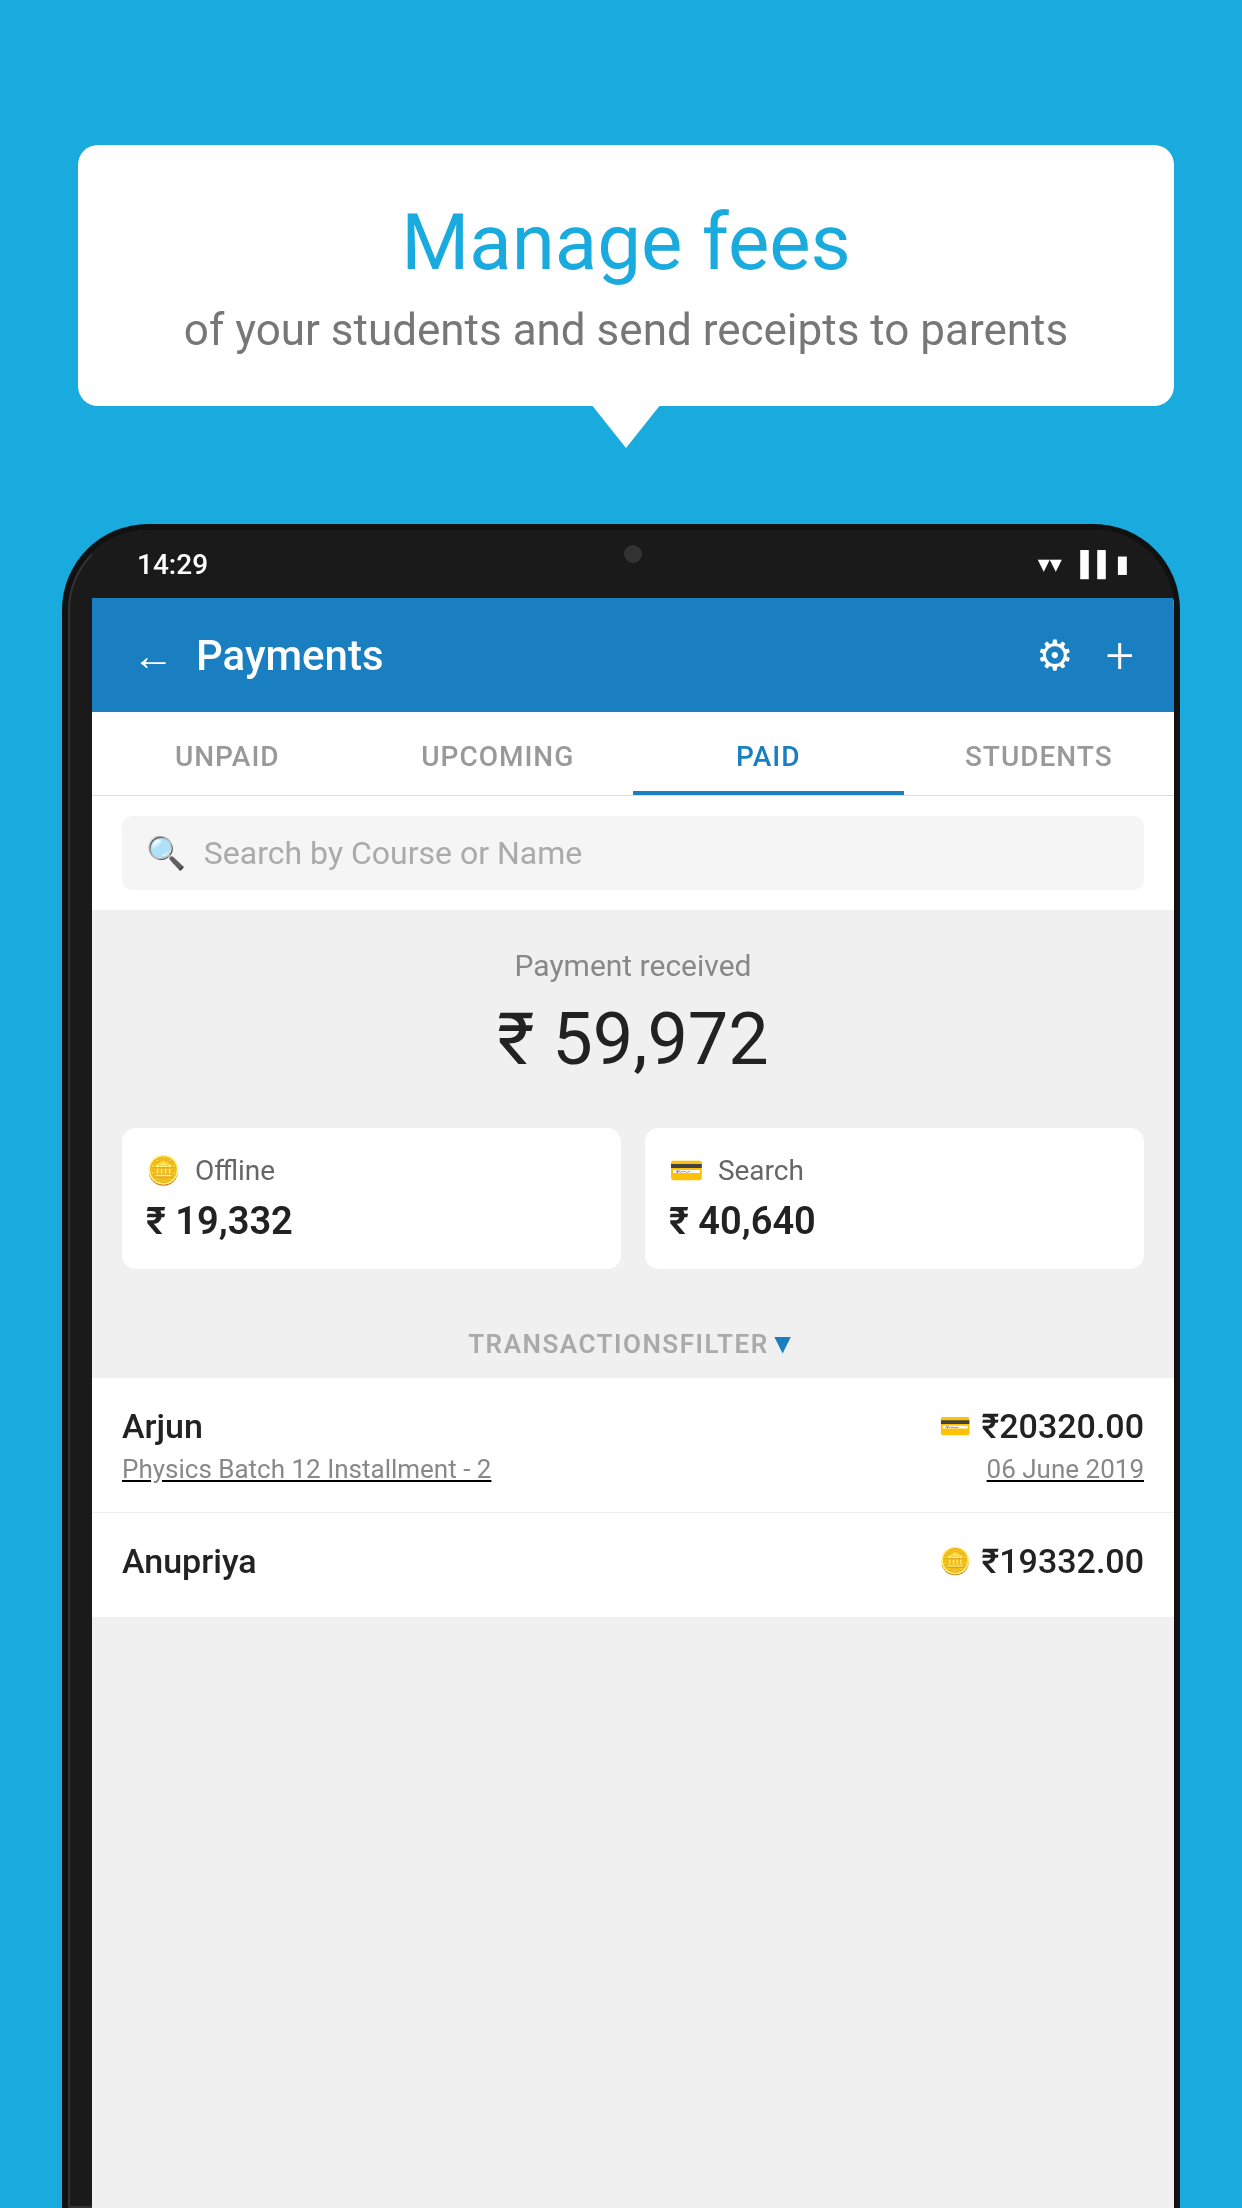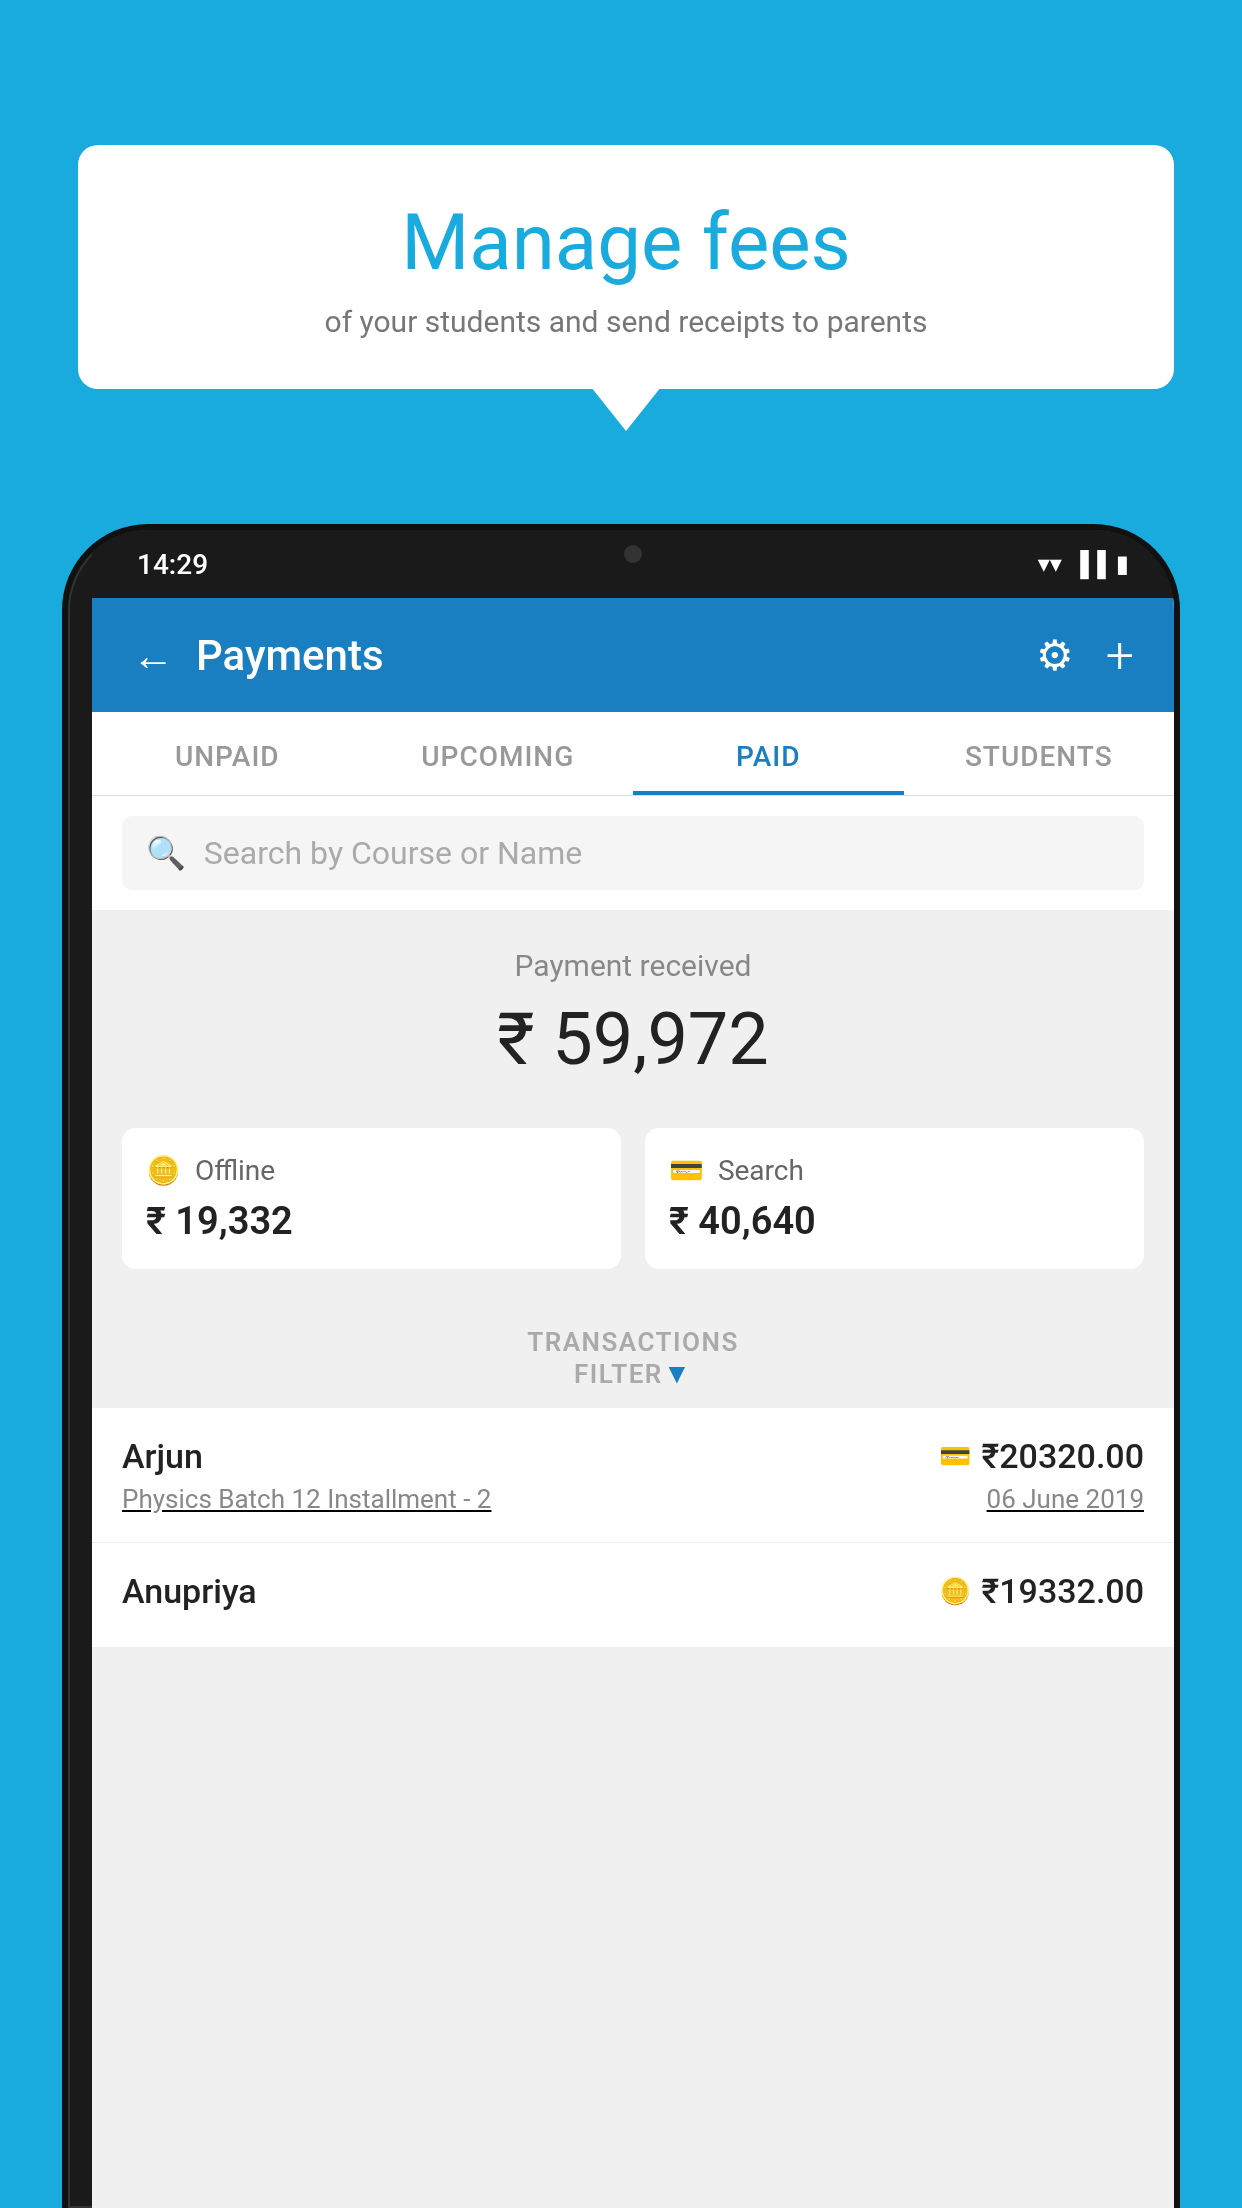--- a/index.html
+++ b/index.html
@@ -46,21 +46,21 @@
 
     .bubble-title {
       font-size: 78px;
       font-weight: 400;
       color: #1AABDE;
       line-height: 1.1;
       margin-bottom: 18px;
     }
 
     .bubble-subtitle {
-      font-size: 30px;
+      font-size: 44px;
       color: #777;
       font-weight: 400;
     }
 
     
     .phone-frame {
       position: absolute;
       top: 530px;
       left: 68px;
       right: 68px;
@@ -282,24 +282,23 @@
     .card-amount {
       font-size: 38px;
       font-weight: 600;
       color: #222;
     }
 
     
     .transactions-header {
       display: flex;
       align-items: center;
-      justify-content: flex-start;
+      justify-content: center;
       padding: 28px 30px 18px;
       background: #f0f0f0;
-      flex-direction: column;
     }
 
     .transactions-label {
       font-size: 26px;
       font-weight: 600;
       color: #aaa;
       letter-spacing: 1.5px;
     }
 
     .filter-button {

